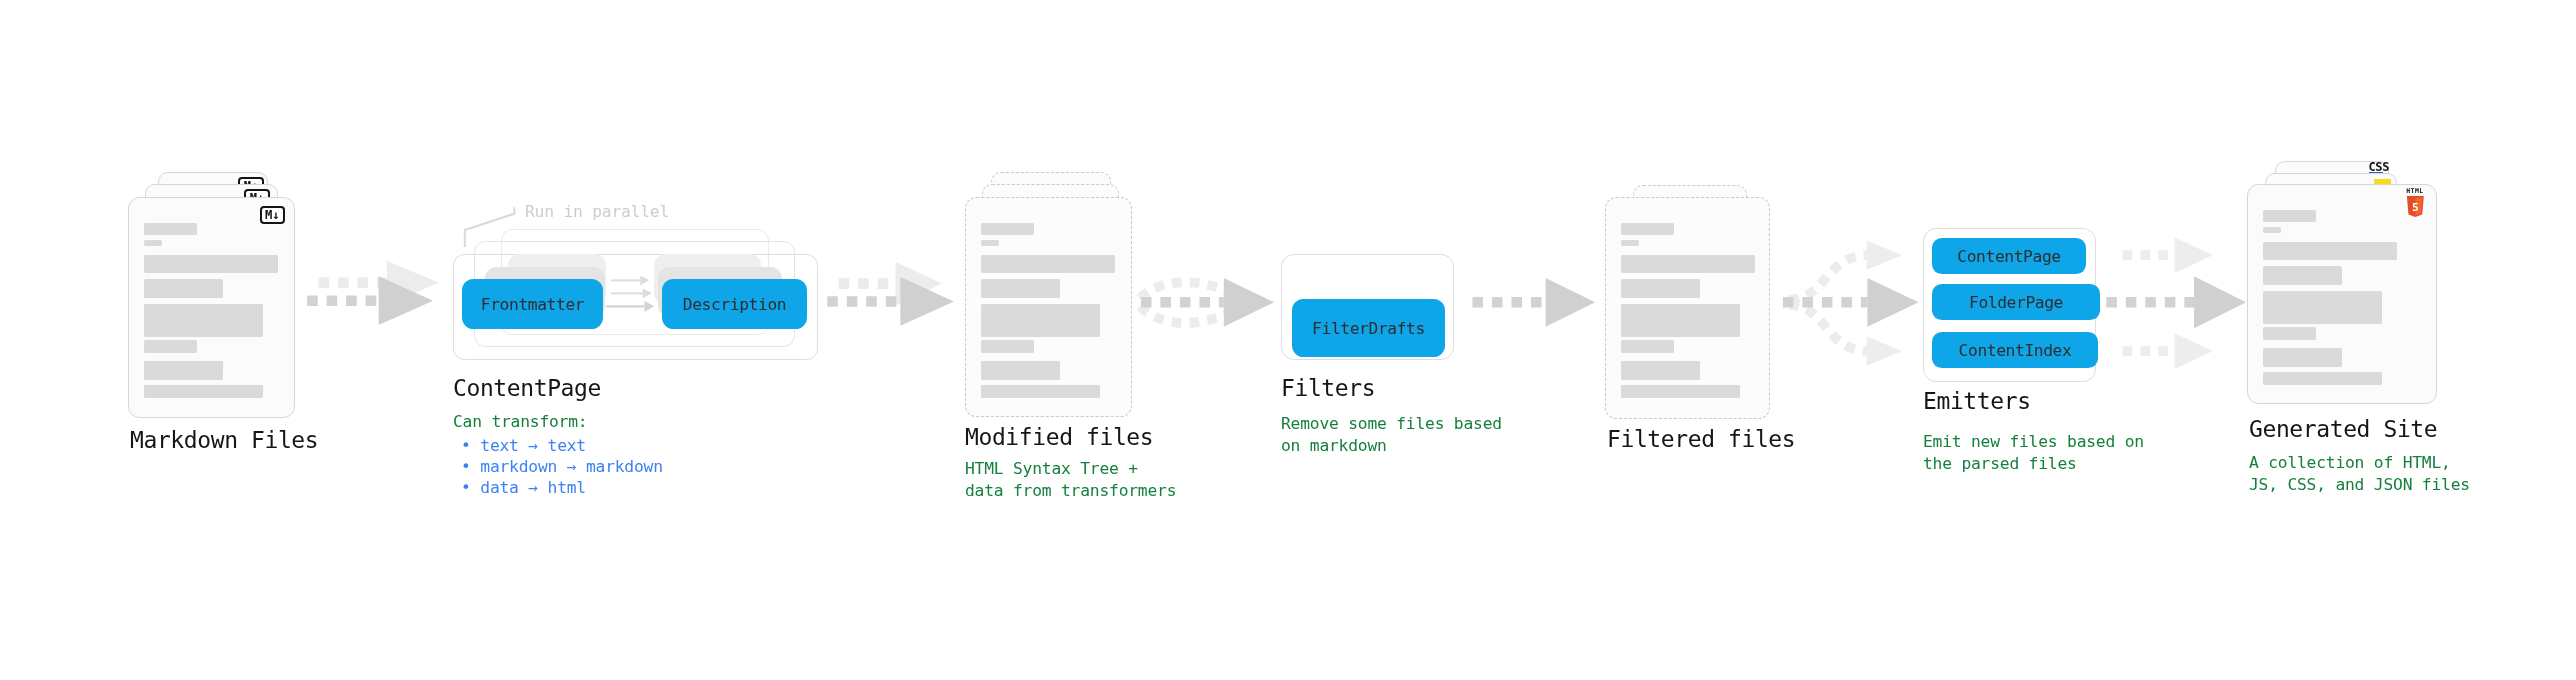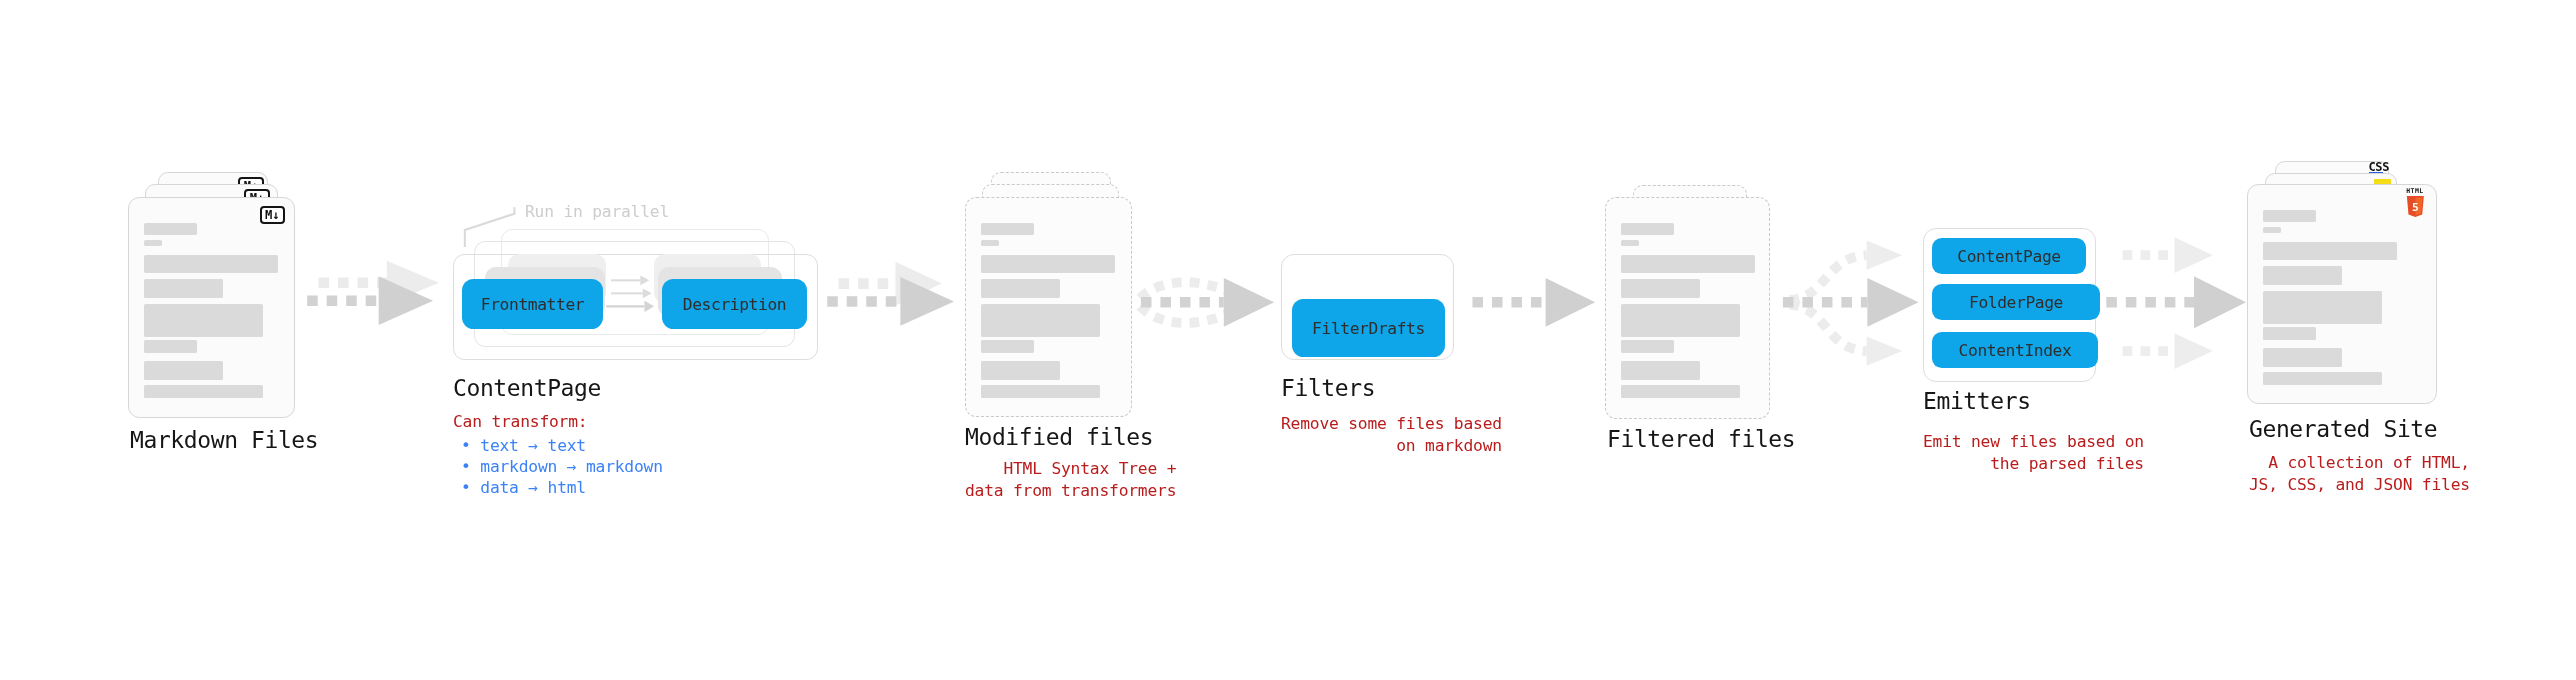--- a/index.html
+++ b/index.html
@@ -16,21 +16,21 @@
   .b2{top:42px;width:18.7px;height:5.7px}
   .b3{top:57px;width:134px;height:18px}
   .b4{top:81px;width:79px;height:18.7px}
   .b5{top:106px;width:119px;height:32.5px}
   .b6{top:142px;width:53px;height:13px}
   .b7{top:163px;width:79px;height:18.7px}
   .b8{top:187px;width:119px;height:13px}
 
   
   .title{position:absolute;font-size:23px;letter-spacing:-0.4px;color:#161616;white-space:nowrap;font-weight:500;}
-  .sub{position:absolute;font-size:16.3px;line-height:22px;letter-spacing:-0.2px;color:#b91c1c;white-space:nowrap;text-align:right;}
+  .sub{position:absolute;font-size:16.3px;line-height:22px;letter-spacing:-0.2px;color:#15803d;white-space:nowrap;}
   .note{position:absolute;font-size:16.3px;color:#cdcdcd;letter-spacing:-0.2px;white-space:nowrap;}
   .bullets{position:absolute;font-size:16.3px;line-height:21px;letter-spacing:-0.2px;color:#3b82f6;white-space:nowrap;}
   .bullets .bl{padding-left:8.1px;}
   .bullets .bl::before{content:"\2022  ";}
 
   
   .pill{position:absolute;background:#0ea5e9;border-radius:11.4px;display:flex;align-items:center;justify-content:center;
     font-size:16.3px;letter-spacing:-0.4px;color:#2e2e2e;box-sizing:border-box;}
   .g1{background:#e4e4e4;}
   .g2{background:#efefef;}

